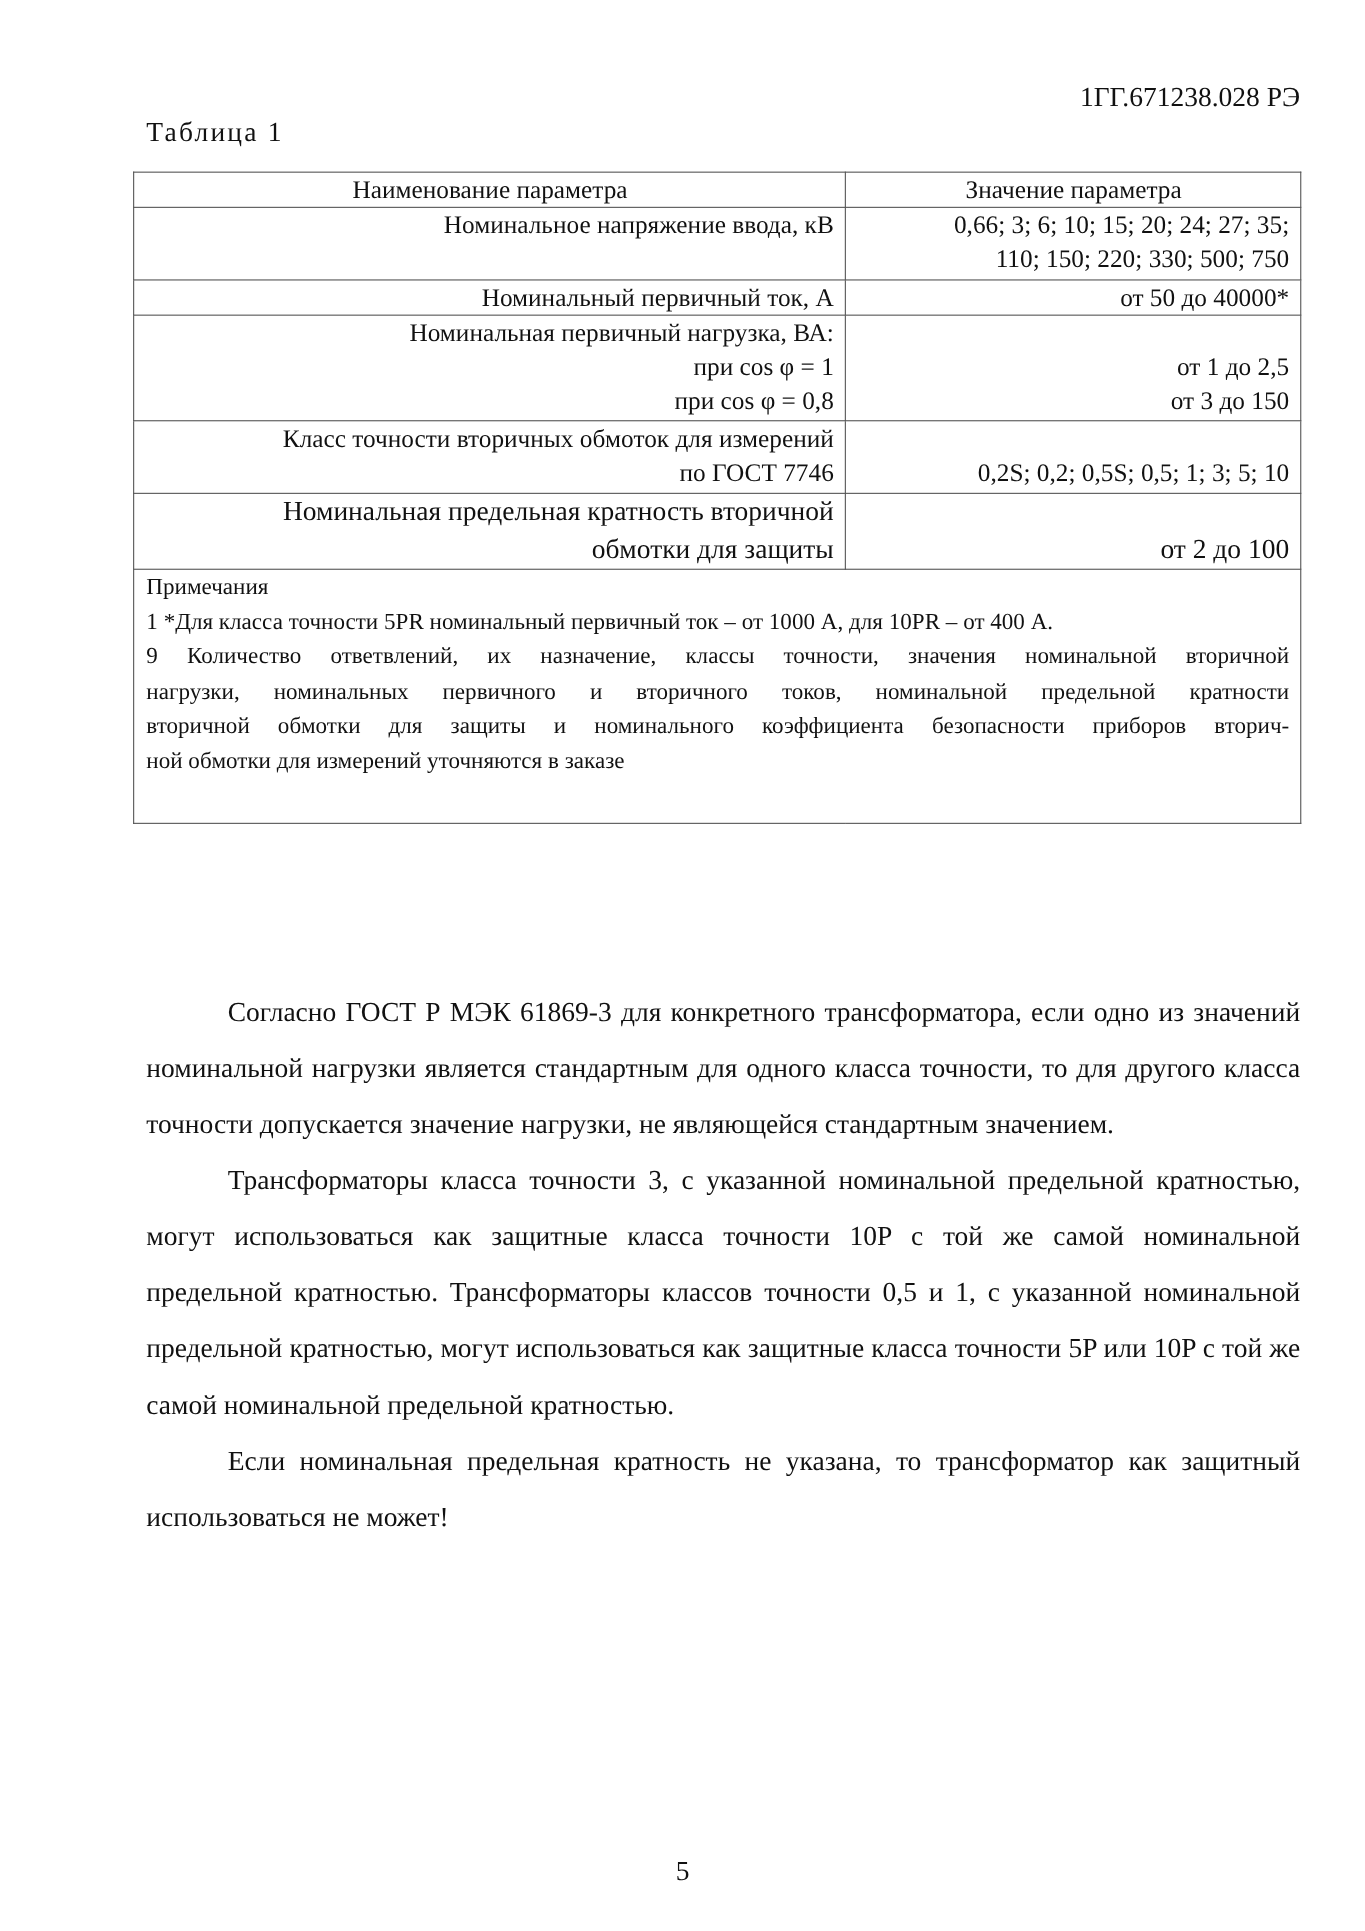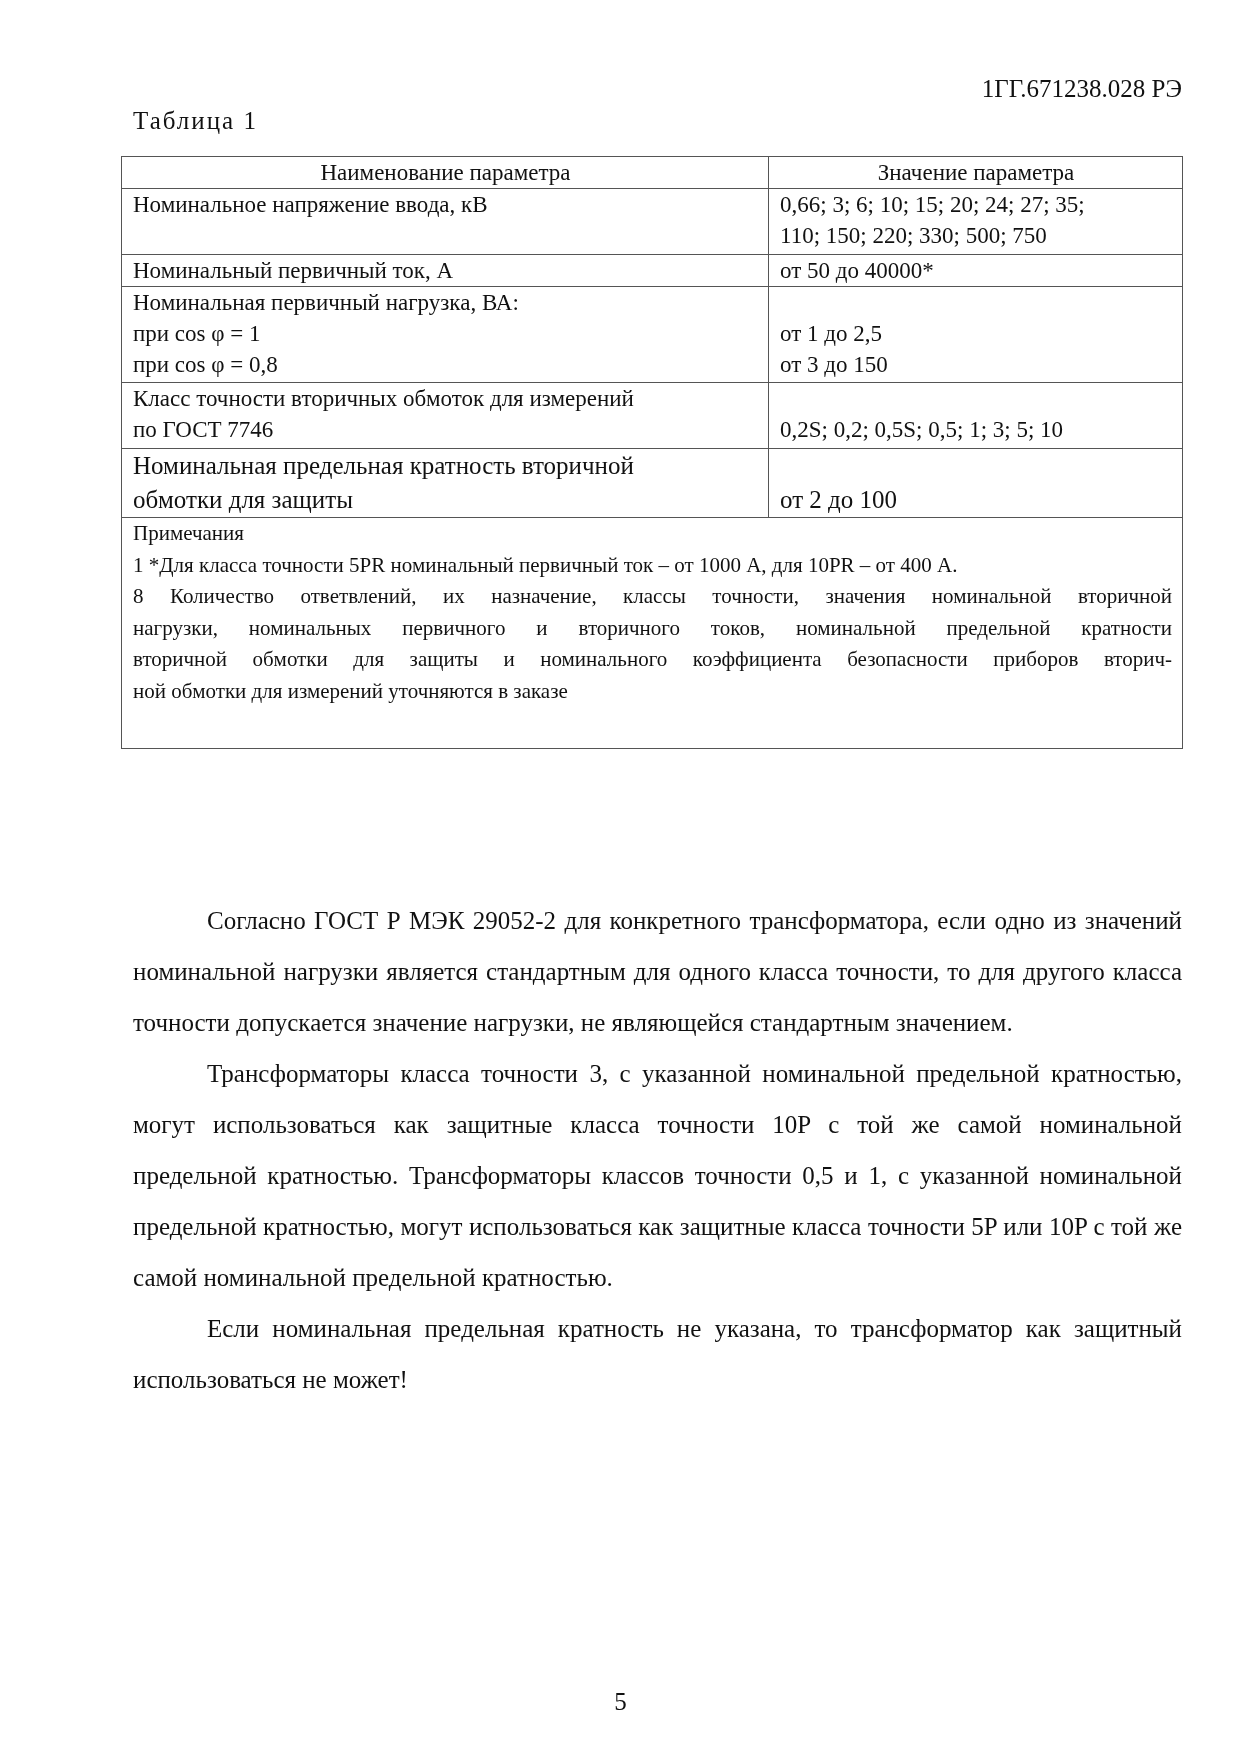--- a/index.html
+++ b/index.html
@@ -9,21 +9,21 @@
               font-size: 25px; line-height: 30px; }
   .table-caption { position: absolute; left: 133px; top: 106px; font-size: 25px; line-height: 30px;
                    letter-spacing: 2px; }
   .tbl { position: absolute; left: 121px; top: 144px; width: 1061px; border-collapse: collapse;
          table-layout: fixed; margin-top: 12px; }
   .tbl td { border: 1.5px solid #555; padding: 0 10px 0 11px; vertical-align: top; font-size: 23px; line-height: 31px; }
   .tbl col.c1 { width: 647px; }
   .tbl col.c2 { width: 414px; }
   .tbl .hdr td { text-align: center; height: 31px; line-height: 31px; }
   .tbl .big td { font-size: 25px; line-height: 34px; }
-  .cell-line { display: block; white-space: nowrap; }
+  .cell-line { display: block; white-space: nowrap; text-align: right; }
   .blank { display: block; height: 31px; }
   .big .blank { height: 34px; }
   .notes td { font-size: 21px; line-height: 31.5px; padding-bottom: 2px; }
   .note-line { display: block; text-align: justify; text-align-last: justify; }
   .note-line.last, .note-line.title { text-align-last: left; }
   .body-text { position: absolute; left: 133px; width: 1049px; top: 895px; font-size: 25px; line-height: 51px; }
   .para { margin: 0; text-align: justify; text-indent: 74px; }
   .page-num { position: absolute; left: 0; width: 1241px; top: 1688px; text-align: center; font-size: 25px; }
 </style>
 </head>
@@ -96,28 +96,28 @@
     <td>
       <span class="blank"></span>
       <span class="cell-line">от 2 до 100</span>
     </td>
   </tr>
 
   <tr class="notes" style="height:231px">
     <td colspan="2">
       <span class="note-line title">Примечания</span>
       <span class="note-line last">1 *Для класса точности 5PR номинальный первичный ток – от 1000 А, для 10PR – от 400 А.</span>
-      <span class="note-line">8 Количество ответвлений, их назначение, классы точности, значения номинальной вторичной</span>
+      <span class="note-line">9 Количество ответвлений, их назначение, классы точности, значения номинальной вторичной</span>
       <span class="note-line">нагрузки, номинальных первичного и вторичного токов, номинальной предельной кратности</span>
       <span class="note-line">вторичной обмотки для защиты и номинального коэффициента безопасности приборов вторич-</span>
       <span class="note-line last">ной обмотки для измерений уточняются в заказе</span>
     </td>
   </tr>
 </tbody>
   </table>
 
 <div class="body-text">
-  <p class="para">Согласно ГОСТ Р МЭК 29052-2 для конкретного трансформатора, если одно из значений номинальной нагрузки является стандартным для одного класса точности, то для другого класса точности допускается значение нагрузки, не являющейся стандартным значением.</p>
+  <p class="para">Согласно ГОСТ Р МЭК 61869-3 для конкретного трансформатора, если одно из значений номинальной нагрузки является стандартным для одного класса точности, то для другого класса точности допускается значение нагрузки, не являющейся стандартным значением.</p>
   <p class="para">Трансформаторы класса точности 3, с указанной номинальной предельной кратностью, могут использоваться как защитные класса точности 10P с той же самой номинальной предельной кратностью. Трансформаторы классов точности 0,5 и 1, с указанной номинальной предельной кратностью, могут использоваться как защитные класса точности 5P или 10P с той же самой номинальной предельной кратностью.</p>
   <p class="para">Если номинальная предельная кратность не указана, то трансформатор как защитный использоваться не может!</p>
 </div>
 
 <div class="page-num">5</div>
 
 </body></html>

